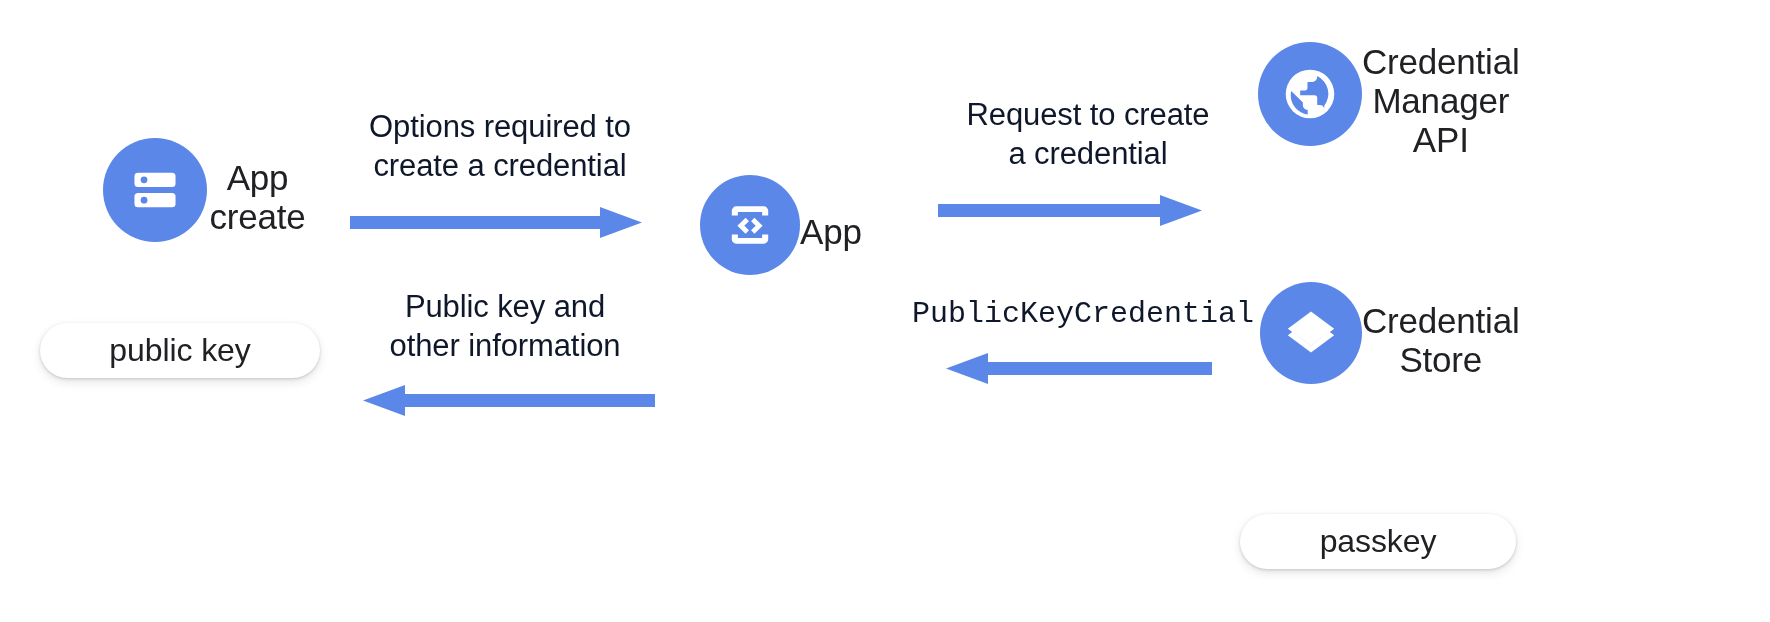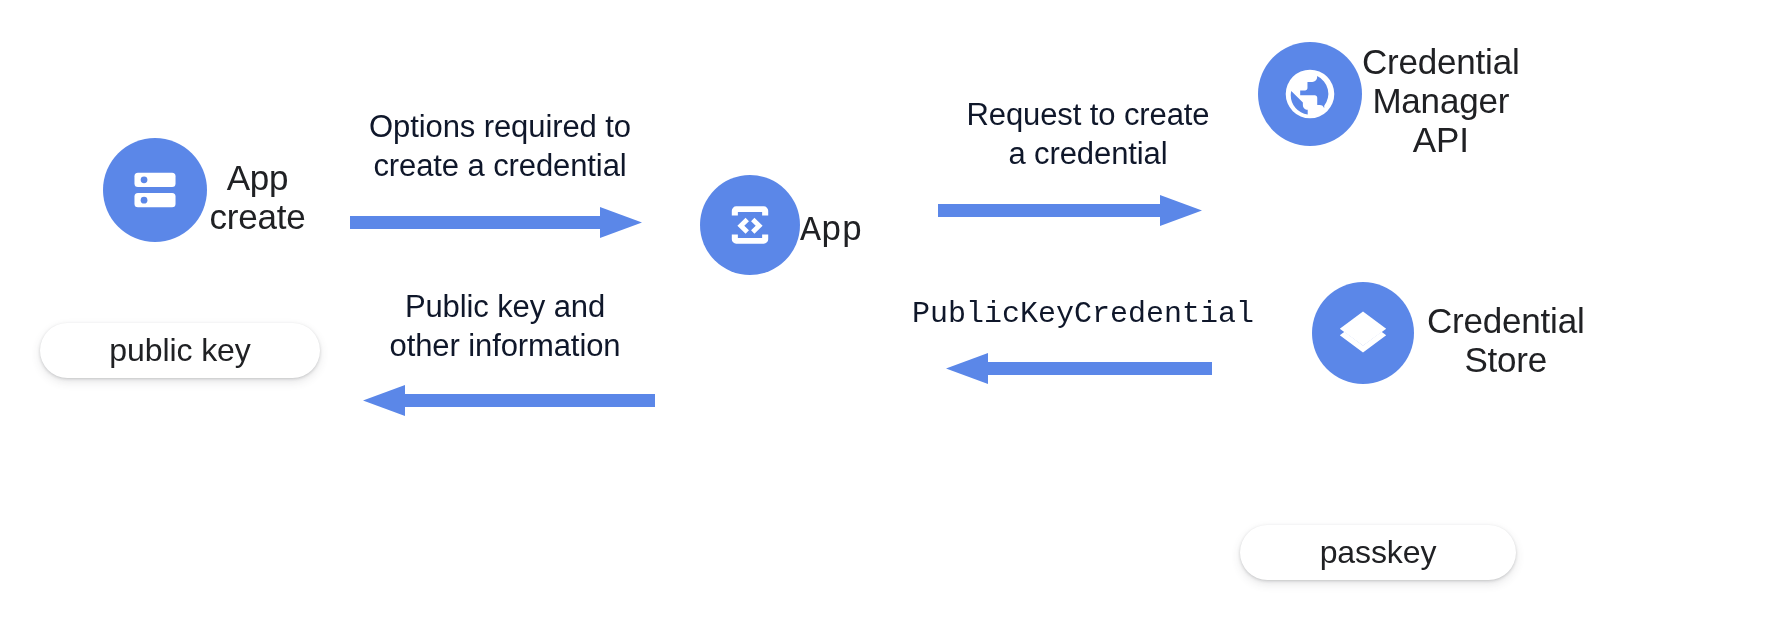--- a/index.html
+++ b/index.html
@@ -108,21 +108,21 @@
 
   <div class="arrow-group" style="left:355px; top:288px; width:300px;">
     <div class="arrow-label">Public key and
 other information</div>
     <svg class="arrow-svg" width="300" height="40" viewBox="0 0 300 40" style="margin-top:14px;">
       <rect x="42" y="14" width="258" height="13" fill="#5b87e8"></rect>
       <polygon points="50,5 8,20.5 50,36" fill="#5b87e8"></polygon>
     </svg>
   </div>
 
-  <div class="node" style="left:700px; top:175px; width:170px;font-family:Liberation Mono, monospace;">
+  <div class="node" style="left:700px; top:175px; width:170px;">
     <div class="circle" style="width: 100px; height: 100px; background: rgb(91, 135, 232);">
       <svg width="56" height="56" viewBox="0 0 24 24">
         <path d="M6.1 4.0h11.8a1.9 1.9 0 0 1 1.9 1.9v2.0h-2.6V6.4H6.8v1.5H4.2v-2.0A1.9 1.9 0 0 1 6.1 4.0z" fill="#ffffff"></path>
         <path d="M4.2 16.1h2.6v1.5h10.4v-1.5h2.6v2.0a1.9 1.9 0 0 1-1.9 1.9H6.1a1.9 1.9 0 0 1-1.9-1.9v-2.0z" fill="#ffffff"></path>
         <path d="M10.1 8.9l1.45 1.45-2.0 1.95 2.0 1.95L10.1 15.7 6.6 12.3z" fill="#ffffff"></path>
         <path d="M13.9 8.9l3.5 3.4-3.5 3.4-1.45-1.45 2.0-1.95-2.0-1.95z" fill="#ffffff"></path>
       </svg>
     </div>
     <div class="node-label">App</div>
   </div>
@@ -147,27 +147,27 @@
   <div class="node" style="left:1258px; top:28px; width:230px;">
     <div class="circle" style="width: 104px; height: 104px; background: rgb(91, 135, 232);">
       <svg width="62" height="62" viewBox="0 0 24 24">
         <path d="M12 2.6A9.4 9.4 0 1 0 12 21.4 9.4 9.4 0 0 0 12 2.6zm-.95 17.3a7.55 7.55 0 0 1-6.5-7.45c0-.57.07-1.12.19-1.65l4.5 4.5v.95c0 1.03.84 1.87 1.87 1.87v1.78zm6.45-2.37a1.85 1.85 0 0 0-1.75-1.3h-.95v-2.8c0-.52-.42-.94-.94-.94H8.2v-1.87h1.88c.52 0 .94-.42.94-.94V7.33h1.87c1.03 0 1.87-.84 1.87-1.87v-.39a7.53 7.53 0 0 1 2.74 11.46z" fill="#ffffff"></path>
       </svg>
     </div>
     <div class="node-label">Credential
 Manager API</div>
   </div>
 
-  <div class="node" style="left:1312px; top:282px; width:230px;gap:13px;">
+  <div class="node" style="left:1260px; top:282px; width:230px;">
     <div class="circle" style="width: 102px; height: 102px; background: rgb(91, 135, 232);">
       <svg width="58" height="58" viewBox="0 0 24 24">
         <polygon points="12,3.1 21.6,10.2 12,17.3 2.4,10.2" fill="#ffffff"></polygon>
         <polygon points="12,17.15 4.35,11.5 2.4,12.95 12,20.05 21.6,12.95 19.65,11.5" fill="#ffffff"></polygon>
       </svg>
     </div>
     <div class="node-label">Credential Store</div>
   </div>
 
-  <div class="pill" style="left:1240px; top:525px; width:276px; height:55px;">
+  <div class="pill" style="left:1240px; top:514px; width:276px; height:55px;">
     <span>passkey</span>
   </div>
 
 </div>
 
 </body></html>

